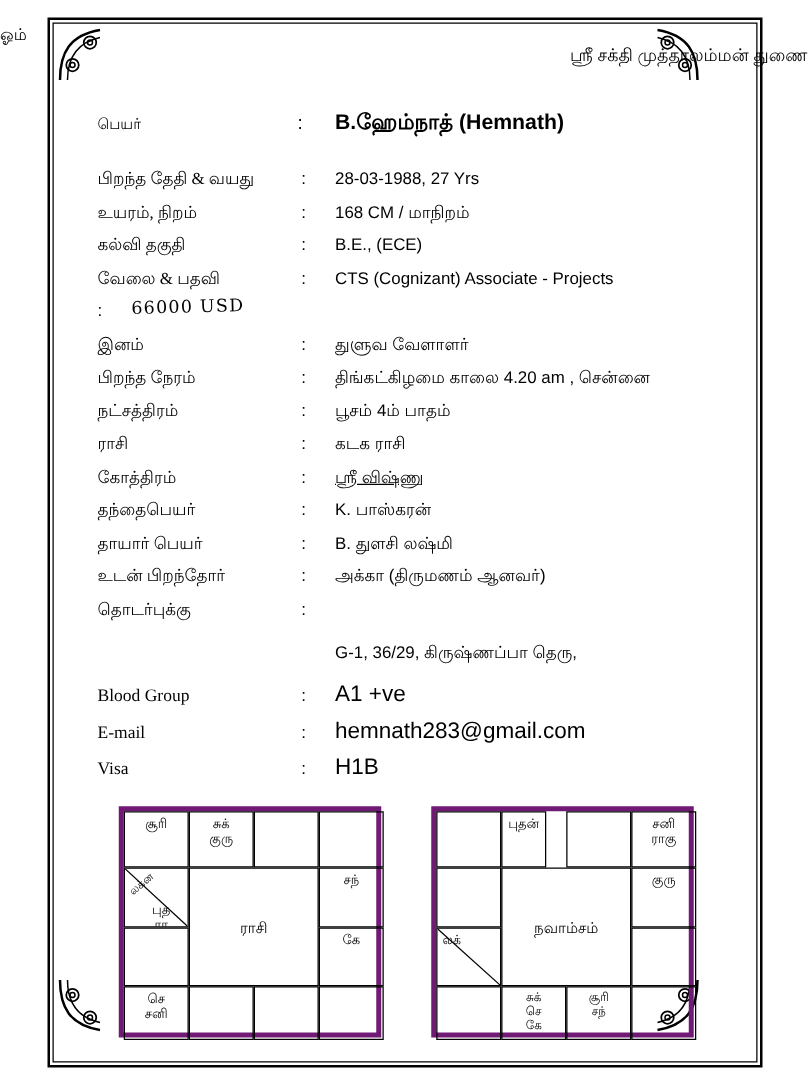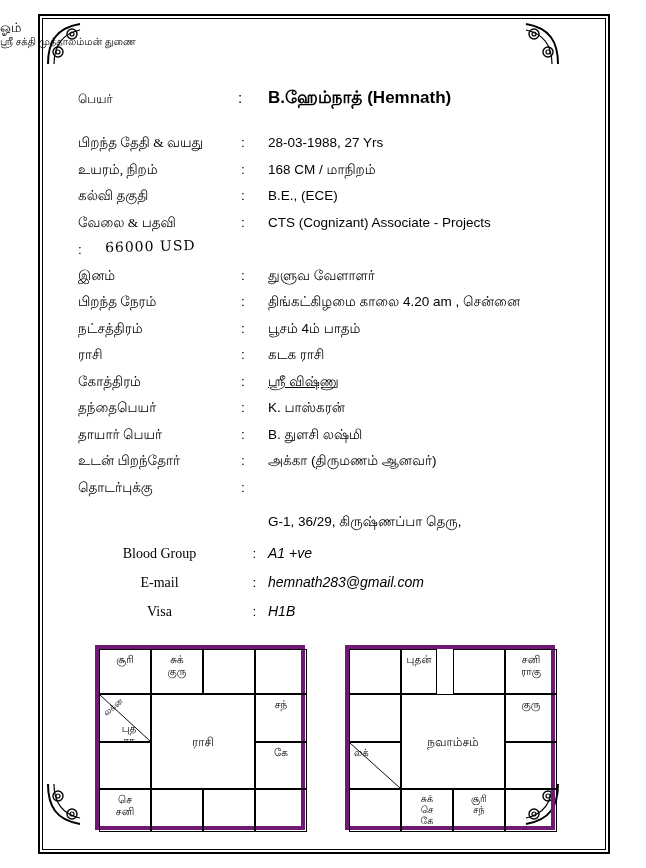--- a/index.html
+++ b/index.html
@@ -65,22 +65,22 @@
     width: 646px;
     text-align: left;
     font-size: 13px;
     font-family: "Liberation Serif", serif;
   }
   .invocation {
     position: absolute;
     top: 36px;
     left: 0;
     width: 646px;
-    text-align: left;
-    font-size: 10px;
+    text-align: right;
+    font-size: 14px;
     font-family: "Liberation Sans", sans-serif;
   }
 
   .name-row {
     position: absolute;
     left: 78px;
     top: 88px;
     width: 500px;
     display: flex;
     align-items: baseline;
@@ -144,25 +144,24 @@
     margin-left: 190px;
     font-size: 13.5px;
     line-height: 20px;
   }
 
   .fields2 {
     position: absolute;
     left: 78px;
     top: 545px;
     width: 520px;
-    text-align: center;
   }
   .fields2 .field-row { height: 26px; margin-bottom: 3px; }
   .fields2 .f-label { font-size: 14px; }
-  .fields2 .f-value { font-size: 14px; font-style: italic; }
+  .fields2 .f-value { font-size: 18px; }
 
   
   .chart {
     position: absolute;
     border: 4px solid #701a75;
     box-sizing: border-box;
   }
   .chart-left {
     left: 95px;
     top: 645px;

